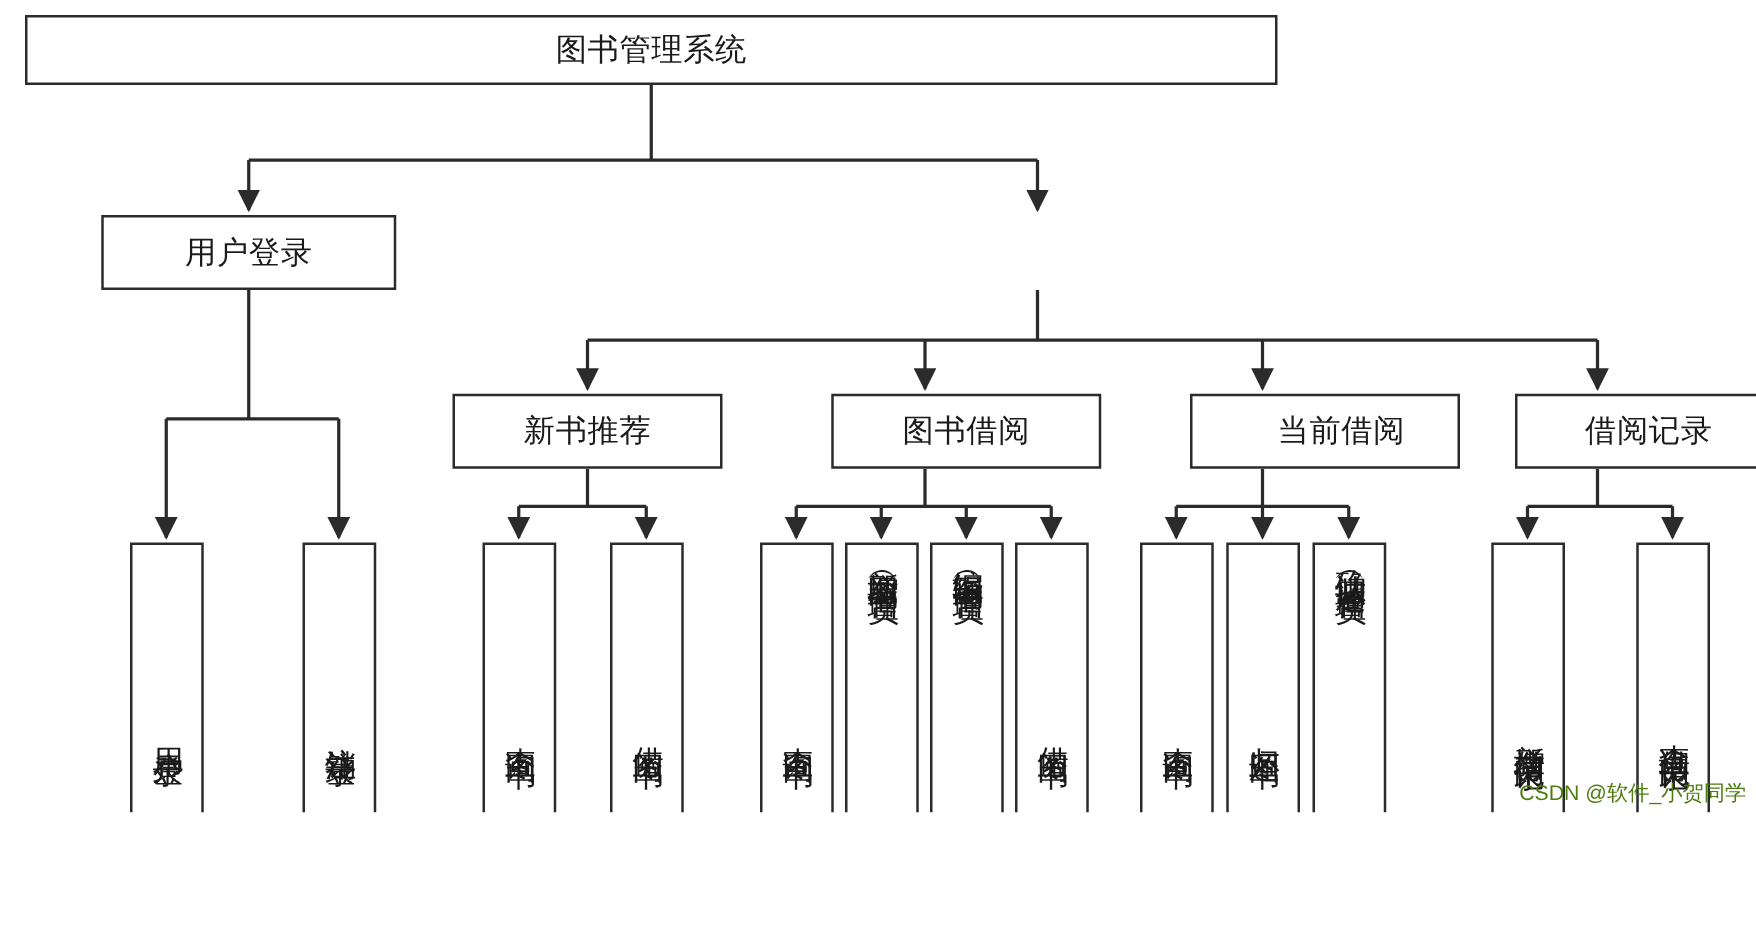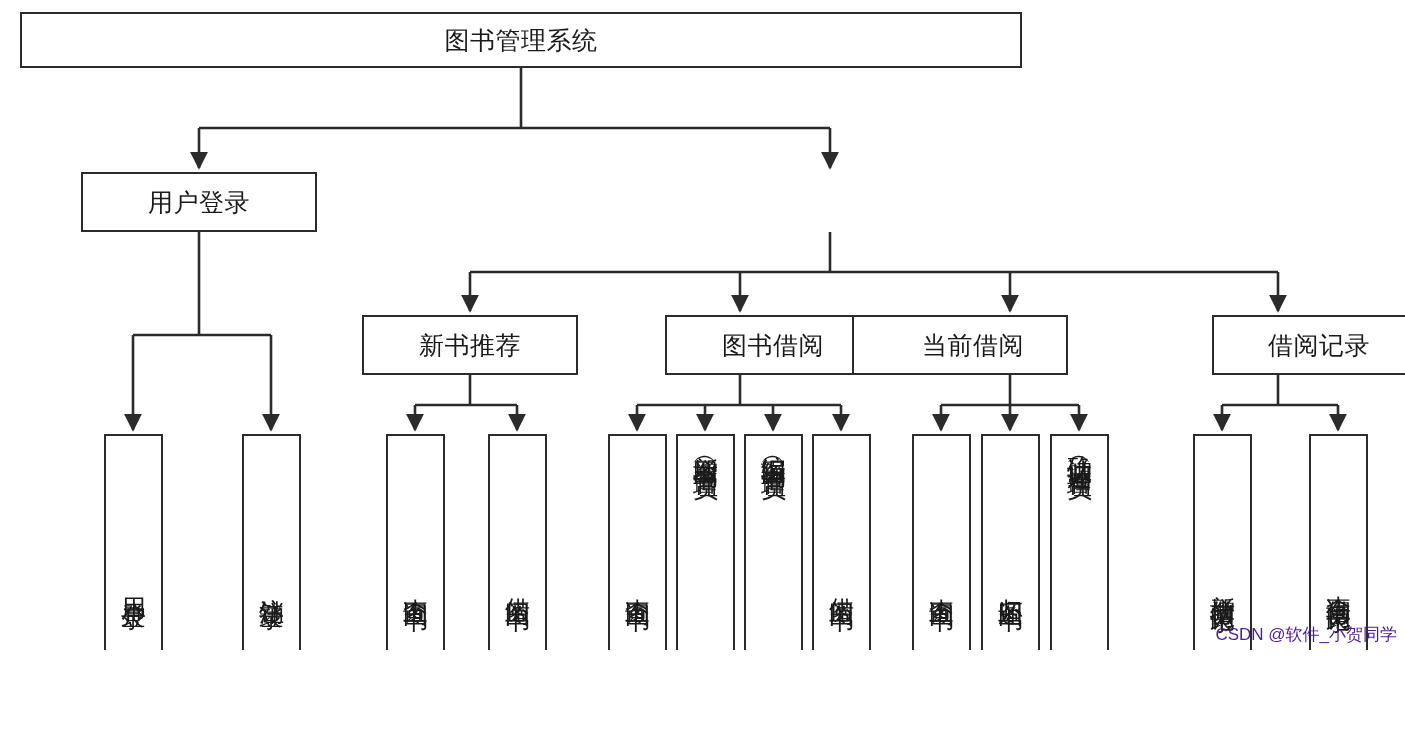--- a/index.html
+++ b/index.html
@@ -58,21 +58,21 @@
     line-height: 1.0;
   }
   .node.vert.center-text {
     align-items: center;
   }
   #watermark {
     position: absolute;
     right: 8px;
     bottom: 4px;
     font-size: 17px;
-    color: #4c1d95;
+    color: #4d7c0f;
     white-space: nowrap;
     z-index: 3;
     font-family: "Liberation Sans", "DejaVu Sans", sans-serif;
   }
 </style>
 </head>
 <body>
 
 <div id="canvas">
 
@@ -138,21 +138,21 @@
 
 
   <div class="node horiz" style="left:362px; top:315px; width:216px; height:60px;">
     <span class="node-label">新书推荐</span>
   </div>
 
   <div class="node horiz" style="left:665px; top:315px; width:216px; height:60px;">
     <span class="node-label">图书借阅</span>
   </div>
 
-  <div class="node horiz" style="left:852px; top:315px; width:216px; height:60px;padding-left:26px;">
+  <div class="node horiz" style="left:952px; top:315px; width:216px; height:60px;padding-left:26px;">
     <span class="node-label">当前借阅</span>
   </div>
 
   <div class="node horiz" style="left:1172px; top:315px; width:214px; height:60px;margin-left:40px;">
     <span class="node-label">借阅记录</span>
   </div>
 
   <div class="node vert center-text" style="left:104px; top:434px; width:59px; height:299px;">
     <span class="node-label">用户登录</span>
   </div>

